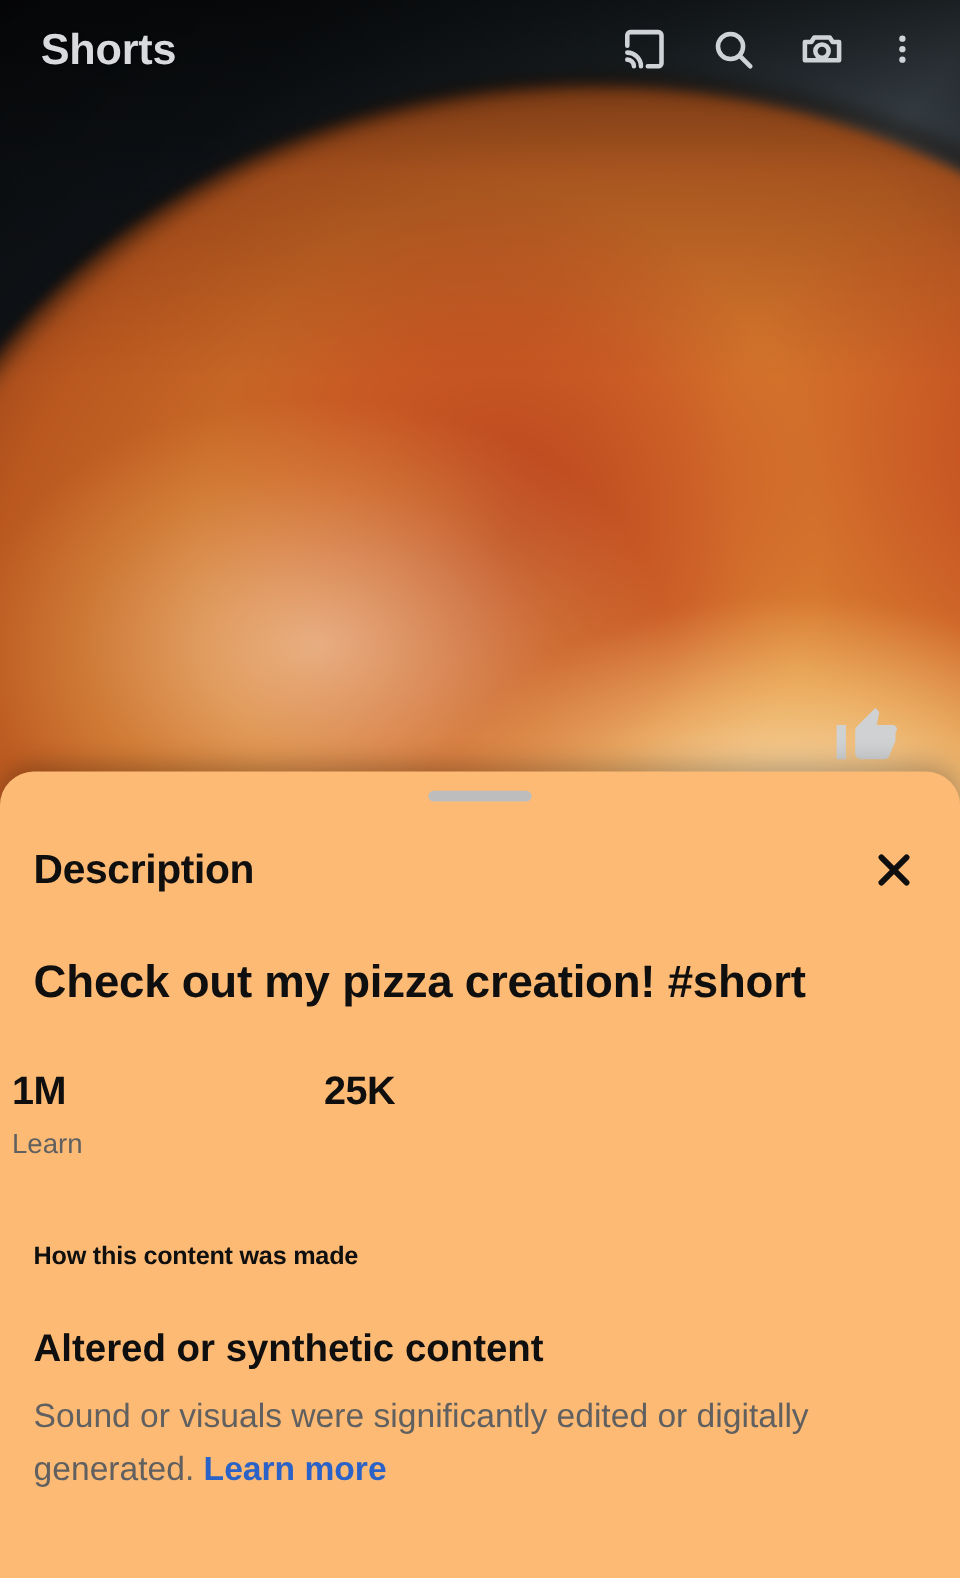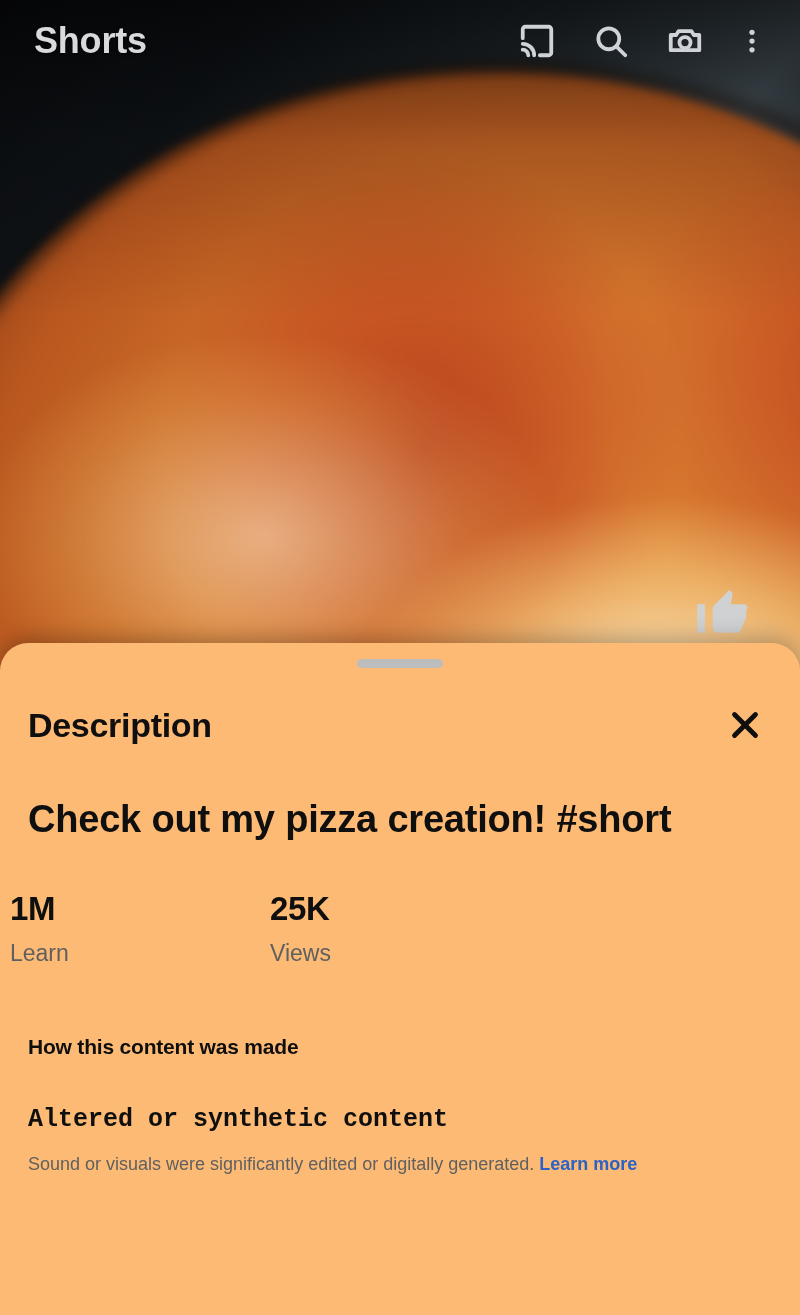--- a/index.html
+++ b/index.html
@@ -226,28 +226,27 @@
     margin-top: 68px;
   }
   .section-heading {
     font-size: 21px;
     font-weight: 700;
     color: #0f0f0f;
     letter-spacing: -0.2px;
   }
   .disclosure-title {
     margin-top: 46px;
-    font-size: 25px;
-    font-weight: 700;
-    color: #0f0f0f;
-    font-family: Liberation Mono, monospace;
+    font-size: 32px;
+    font-weight: 700;
+    color: #0f0f0f;
   }
   .disclosure-body {
     margin-top: 16px;
-    font-size: 18px;
+    font-size: 28px;
     line-height: 1.6;
     color: #606060;
   }
   .learn-more {
     color: #2b62c7;
     font-weight: 700;
     cursor: pointer;
   }
 </style>
 </head>
@@ -323,21 +322,20 @@
 
     <div class="video-title">Check out my pizza creation! #short</div>
 
     <div class="stats">
       <div class="stat">
         <div class="stat-value">1M</div>
         <div class="stat-label">Learn</div>
       </div>
       <div class="stat">
         <div class="stat-value">25K</div>
-        <div class="stat-label">Views</div>
       </div>
       <div class="stat">
       </div>
     </div>
 
     <div class="section">
       <div class="section-heading">How this content was made</div>
       <div class="disclosure-title">Altered or synthetic content</div>
       <div class="disclosure-body"><span>Sound or visuals were significantly edited or digitally generated.</span> <span class="learn-more">Learn more</span></div>
     </div>

